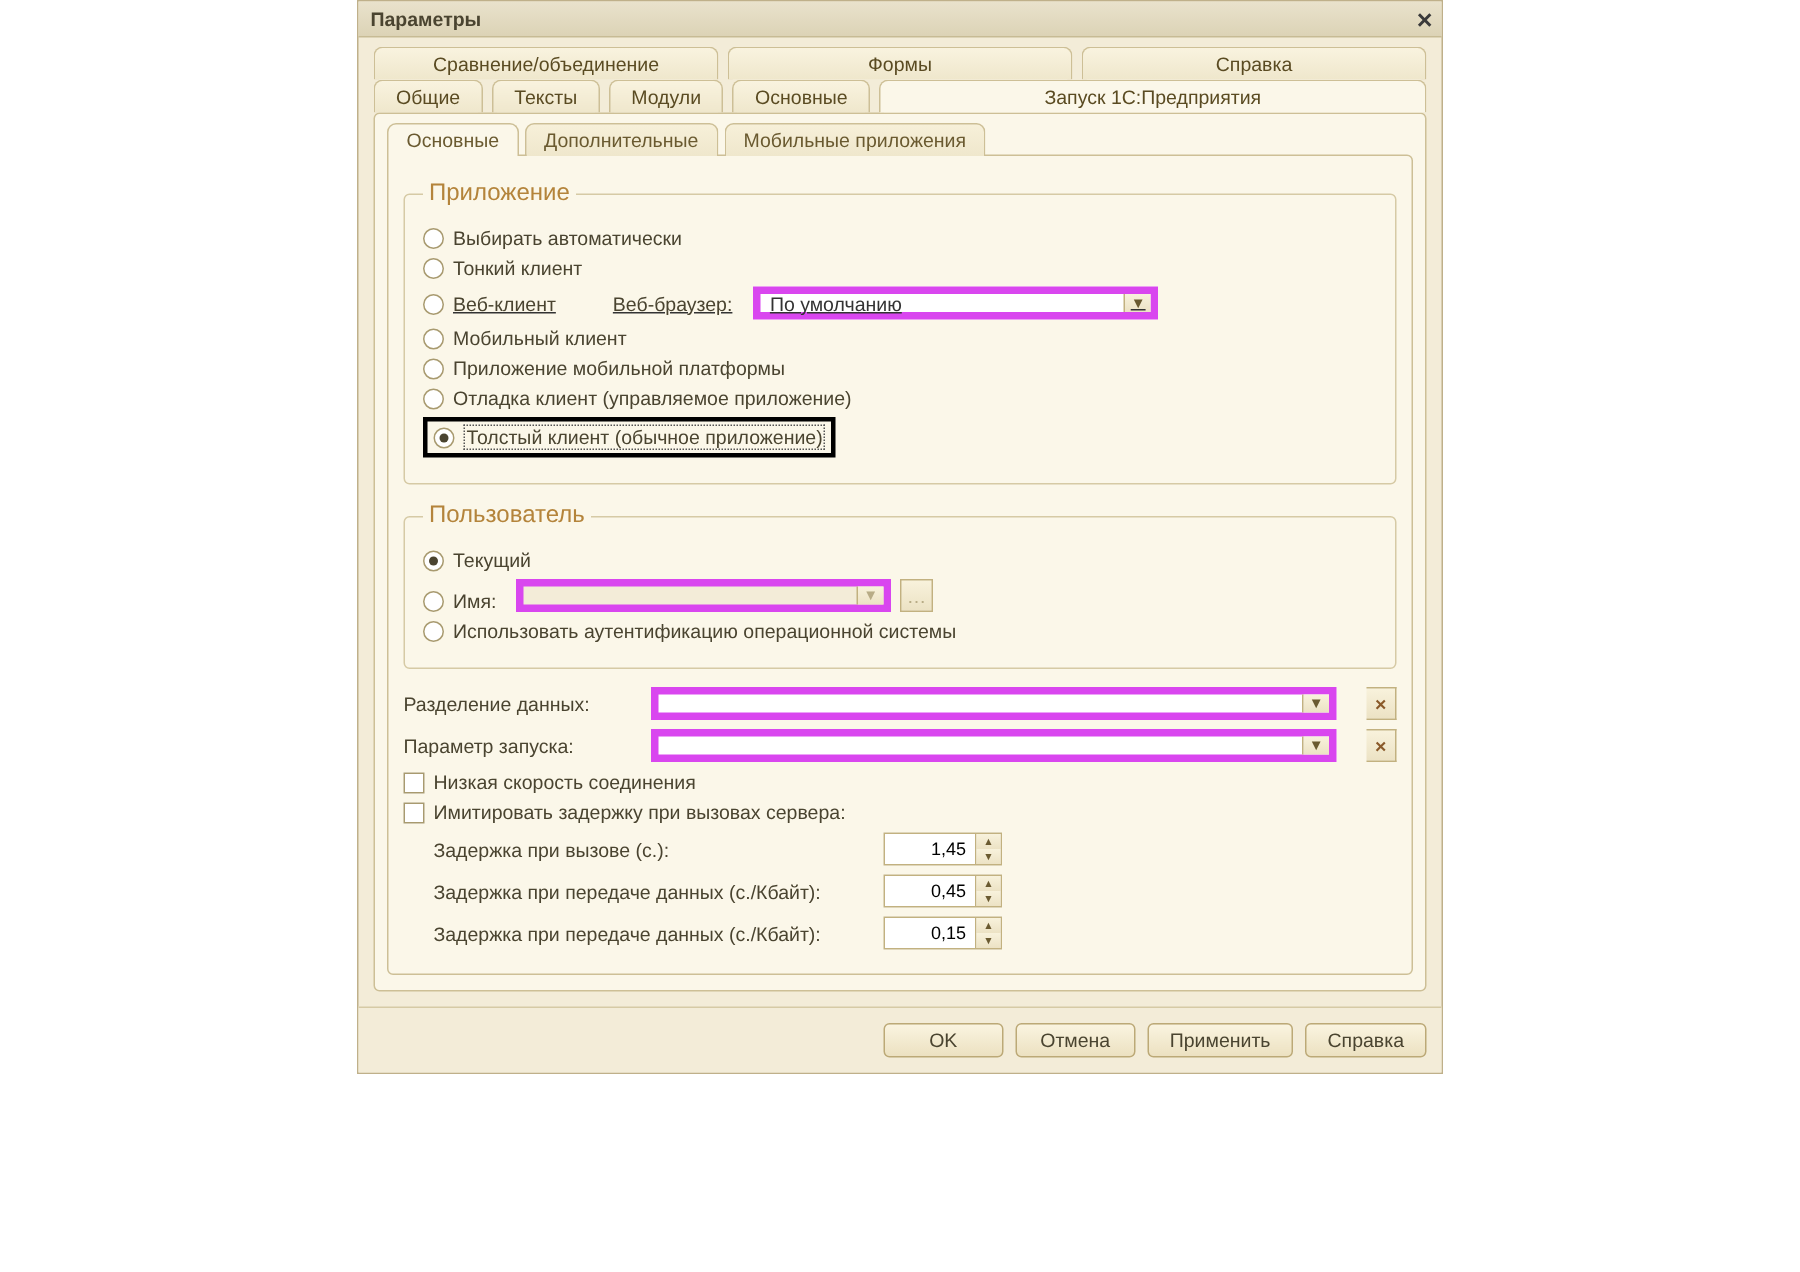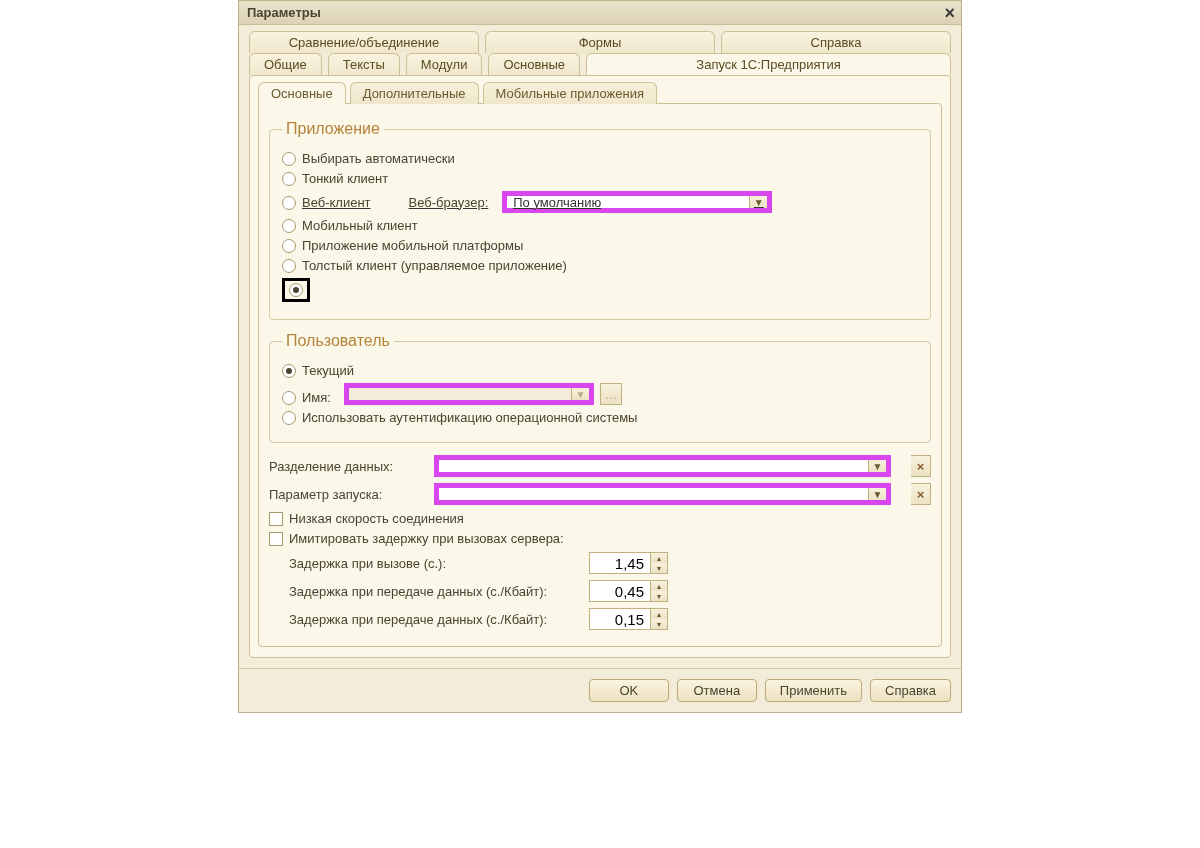--- a/index.html
+++ b/index.html
@@ -167,21 +167,21 @@
     width: 20px; height: 22px;
     border: 1px solid #c2b180;
     border-left:none;
     display:flex;align-items:center;justify-content:center;
     background: linear-gradient(#f8f2dc,#ece2c4);
     color:#8a5a2a;
     cursor:pointer;
     font-weight:bold;
   }
   .spin { display:inline-flex; border:1px solid #c2b180; background:#fff; height:22px; }
-  .spin .sval { width:60px; text-align:right; padding:2px 6px; border:none; font-size:15px; }
+  .spin .sval { width:60px; text-align:right; padding:2px 6px; border:none; font-size:12px; }
   .spin .sbtns { display:flex; flex-direction:column; border-left:1px solid #c2b180; }
   .spin .sbtn { width:16px; height:11px; background:linear-gradient(#f8f2dc,#ece2c4); font-size:7px; display:flex;align-items:center;justify-content:center; color:#6a5a30; cursor:pointer;}
   .indent-rows { margin-left: 20px; }
   .indent-rows .field-line .flabel { width: 280px; }
   .button-bar {
     display:flex;
     justify-content:flex-end;
     gap:8px;
     padding: 10px;
     border-top: 1px solid #d6caa5;
@@ -258,26 +258,27 @@
         <div class="radio-row">
           <span class="radio"></span>
           <span class="label-text">Мобильный клиент</span>
         </div>
         <div class="radio-row">
           <span class="radio"></span>
           <span class="label-text">Приложение мобильной платформы</span>
         </div>
         <div class="radio-row">
           <span class="radio"></span>
-          <span class="label-text">Толстый клиент (управляемое приложение)</span>
+          <span class="label-text">Отладка клиент (управляемое приложение)</span>
         </div>
 
         <div class="radio-row">
           <span class="highlight-box">
             <span class="radio checked"></span>
+            <span class="label-text" style="border:1px dotted #555;padding:0 1px">Толстый клиент (обычное приложение)</span>
           </span>
         </div>
       </fieldset>
 
       <fieldset class="group">
         <legend>Пользователь</legend>
 
         <div class="radio-row">
           <span class="radio checked"></span>
           <span class="label-text">Текущий</span>

